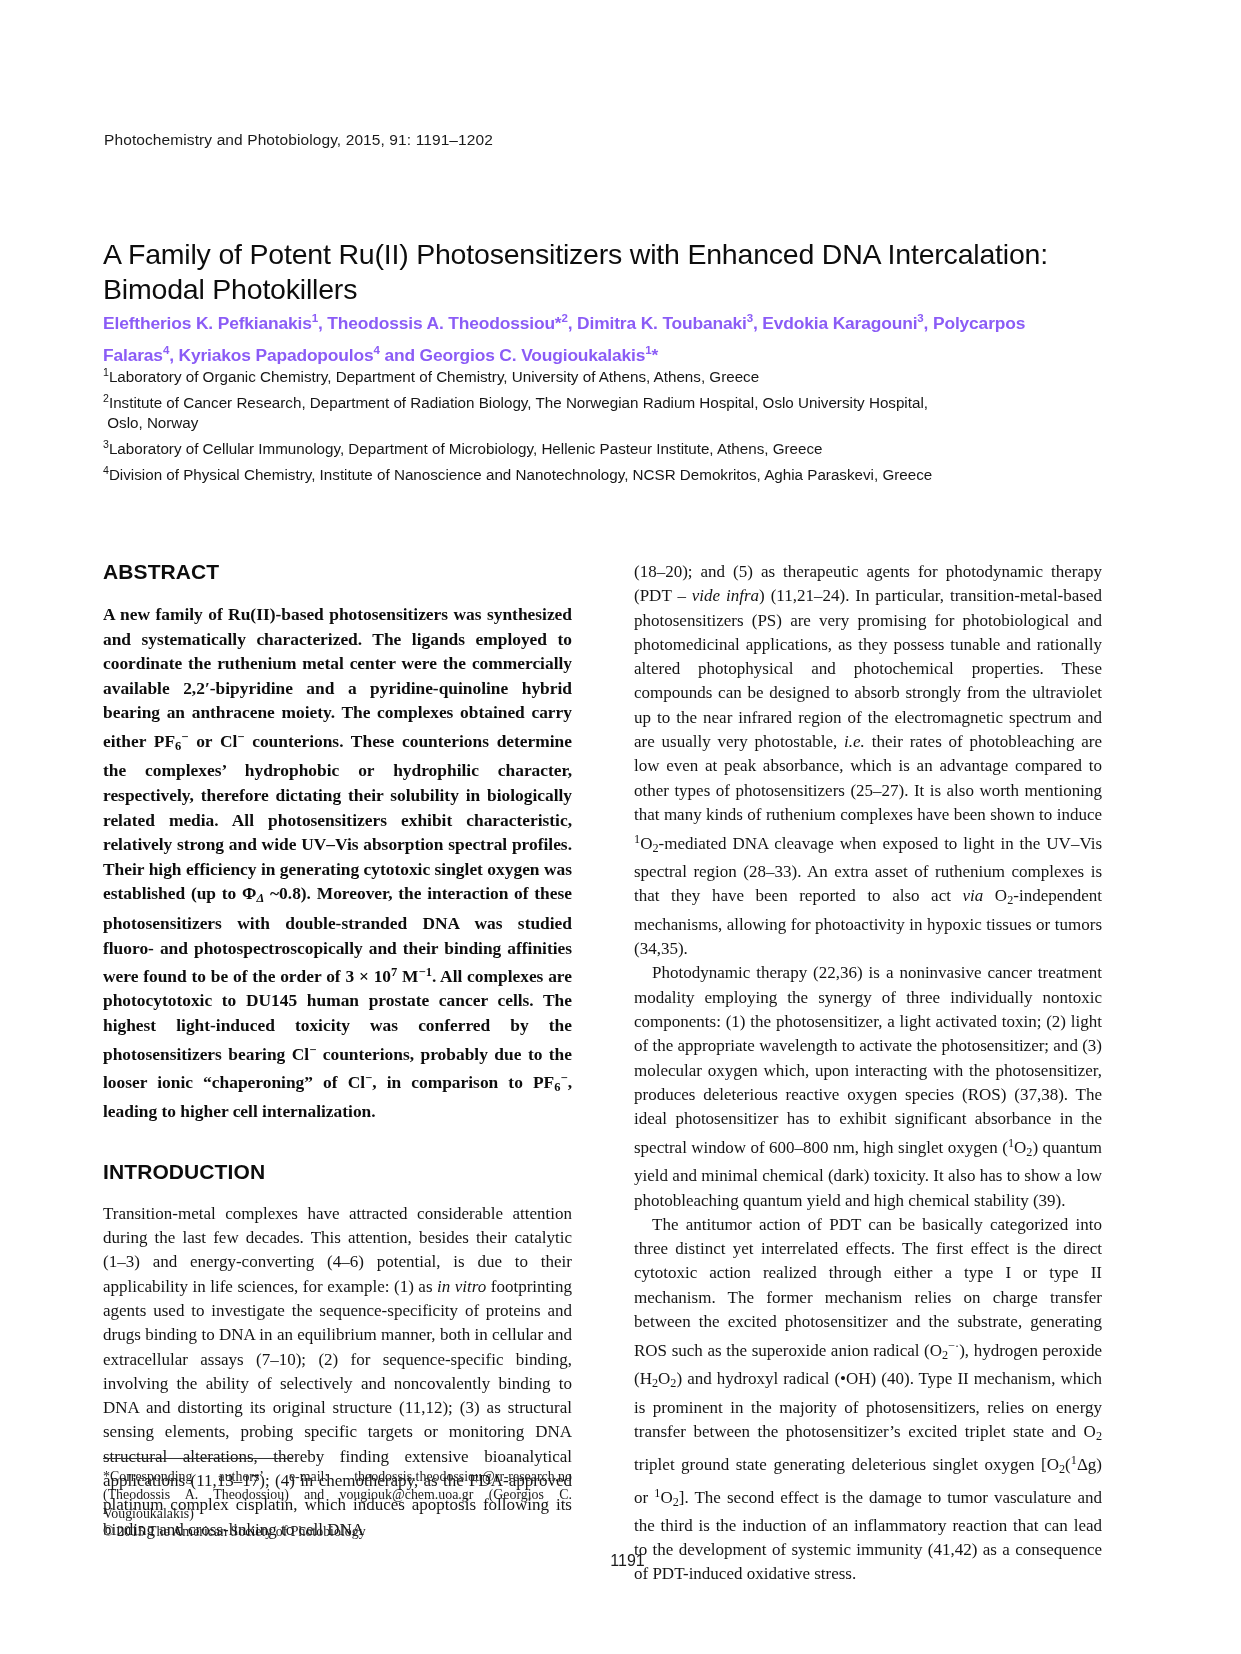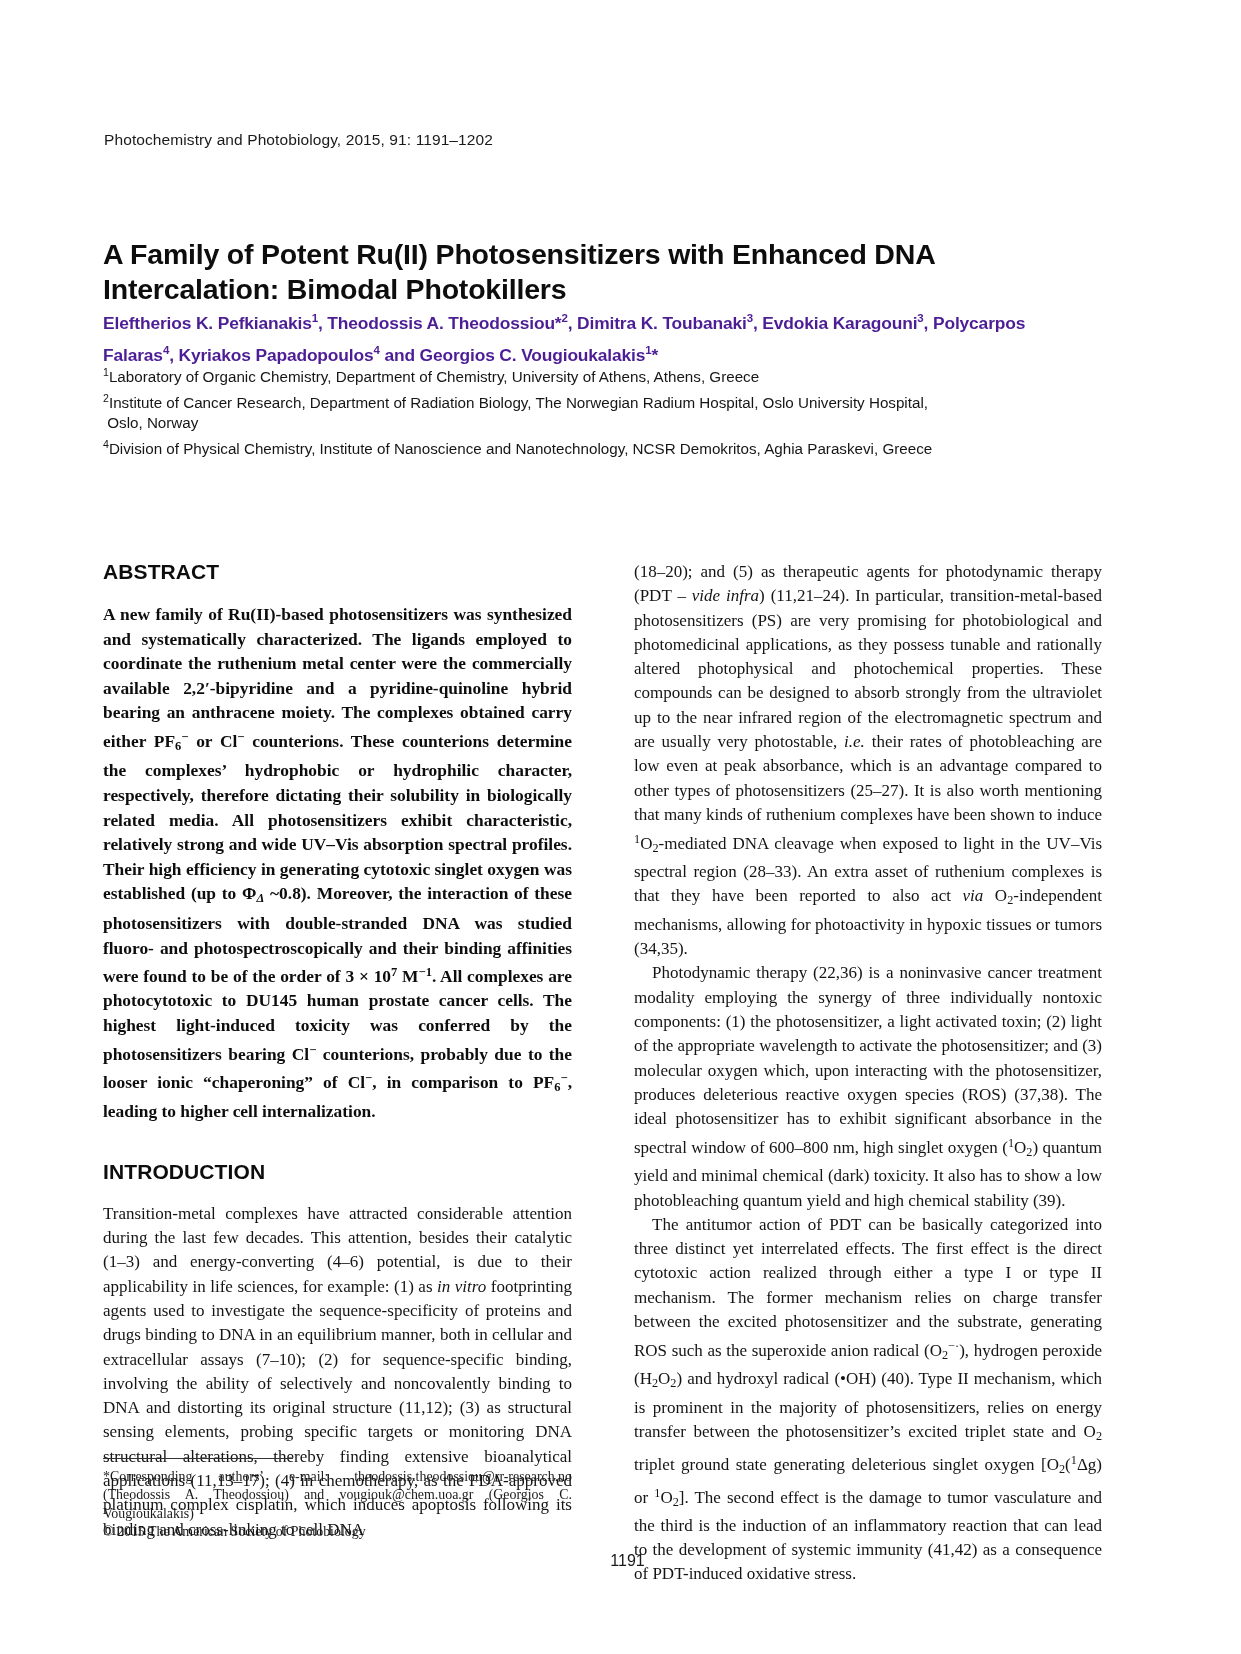--- a/index.html
+++ b/index.html
@@ -34,39 +34,39 @@
     color: #1a1a1a;
   }
 
   
   .title {
     position: absolute;
     left: 96px;
     top: 218px;
     width: 1000px;
     font-family: "Liberation Sans", sans-serif;
-    font-weight: bold;
+    font-weight: normal;
     font-size: 28.5px;
     line-height: 35px;
     letter-spacing: -0.2px;
     color: #0d0d0d;
   }
 
   
   .authors {
     position: absolute;
     left: 96px;
     top: 305px;
     width: 985px;
     font-family: "Liberation Sans", sans-serif;
     font-weight: bold;
     font-size: 17.4px;
     line-height: 27px;
     letter-spacing: -0.15px;
-    color: #4c1d95;
+    color: #8b5cf6;
   }
   .authors sup { font-size: 11.5px; vertical-align: super; font-weight: bold;}
 
   
   .affils {
     position: absolute;
     left: 96px;
     top: 362px;
     width: 995px;
     font-family: "Liberation Sans", sans-serif;
@@ -178,20 +178,21 @@
   <div class="runhead">Photochemistry and Photobiology, 2015, 91: 1191–1202</div>
 
   <h1 class="title">A Family of Potent Ru(II) Photosensitizers with Enhanced DNA Intercalation: Bimodal Photokillers</h1>
 
   <div class="authors">Eleftherios K. Pefkianakis<sup>1</sup>, Theodossis A. Theodossiou*<sup>2</sup>, Dimitra K. Toubanaki<sup>3</sup>, Evdokia Karagouni<sup>3</sup>, Polycarpos Falaras<sup>4</sup>, Kyriakos Papadopoulos<sup>4</sup> and Georgios C. Vougioukalakis<sup>1</sup>*</div>
 
   <div class="affils">
     <div class="aff"><sup>1</sup>Laboratory of Organic Chemistry, Department of Chemistry, University of Athens, Athens, Greece</div>
     <div class="aff"><sup>2</sup>Institute of Cancer Research, Department of Radiation Biology, The Norwegian Radium Hospital, Oslo University Hospital,
  Oslo, Norway</div>
+    <div class="aff"><sup>3</sup>Laboratory of Cellular Immunology, Department of Microbiology, Hellenic Pasteur Institute, Athens, Greece</div>
     <div class="aff"><sup>4</sup>Division of Physical Chemistry, Institute of Nanoscience and Nanotechnology, NCSR Demokritos, Aghia Paraskevi, Greece</div>
   </div>
 
 
   <div class="col-left">
     <h2 class="sec">ABSTRACT</h2>
     <p class="abstract">A new family of Ru(II)-based photosensitizers was synthesized and systematically characterized. The ligands employed to coordinate the ruthenium metal center were the commercially available 2,2′-bipyridine and a pyridine-quinoline hybrid bearing an anthracene moiety. The complexes obtained carry either PF<sub>6</sub><sup>−</sup> or Cl<sup>−</sup> counterions. These counterions determine the complexes’ hydrophobic or hydrophilic character, respectively, therefore dictating their solubility in biologically related media. All photosensitizers exhibit characteristic, relatively strong and wide UV–Vis absorption spectral profiles. Their high efficiency in generating cytotoxic singlet oxygen was established (up to Φ<sub><i>Δ</i></sub> ~0.8). Moreover, the interaction of these photosensitizers with double-stranded DNA was studied fluoro- and photospectroscopically and their binding affinities were found to be of the order of 3 × 10<sup>7</sup> M<sup>−1</sup>. All complexes are photocytotoxic to DU145 human prostate cancer cells. The highest light-induced toxicity was conferred by the photosensitizers bearing Cl<sup>−</sup> counterions, probably due to the looser ionic “chaperoning” of Cl<sup>−</sup>, in comparison to PF<sub>6</sub><sup>−</sup>, leading to higher cell internalization.</p>
 
     <h2 class="sec intro">INTRODUCTION</h2>
     <p class="body">Transition-metal complexes have attracted considerable attention during the last few decades. This attention, besides their catalytic (1–3) and energy-converting (4–6) potential, is due to their applicability in life sciences, for example: (1) as <i>in vitro</i> footprinting agents used to investigate the sequence-specificity of proteins and drugs binding to DNA in an equilibrium manner, both in cellular and extracellular assays (7–10); (2) for sequence-specific binding, involving the ability of selectively and noncovalently binding to DNA and distorting its original structure (11,12); (3) as structural sensing elements, probing specific targets or monitoring DNA structural alterations, thereby finding extensive bioanalytical applications (11,13–17); (4) in chemotherapy, as the FDA-approved platinum complex cisplatin, which induces apoptosis following its binding and cross-linking to cell DNA</p>

